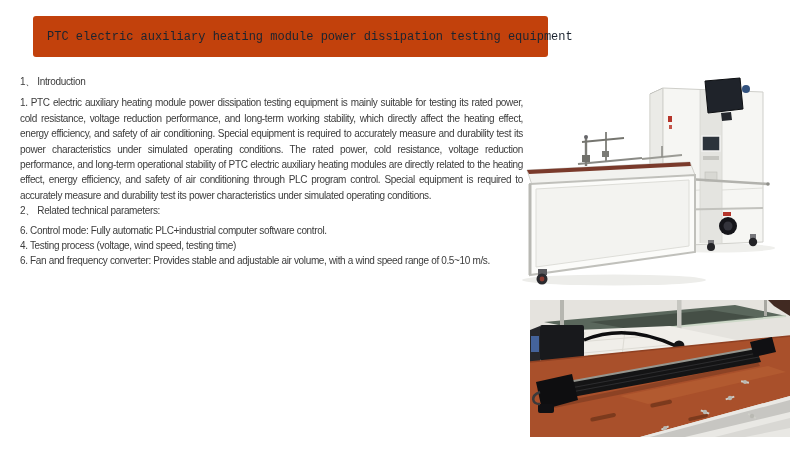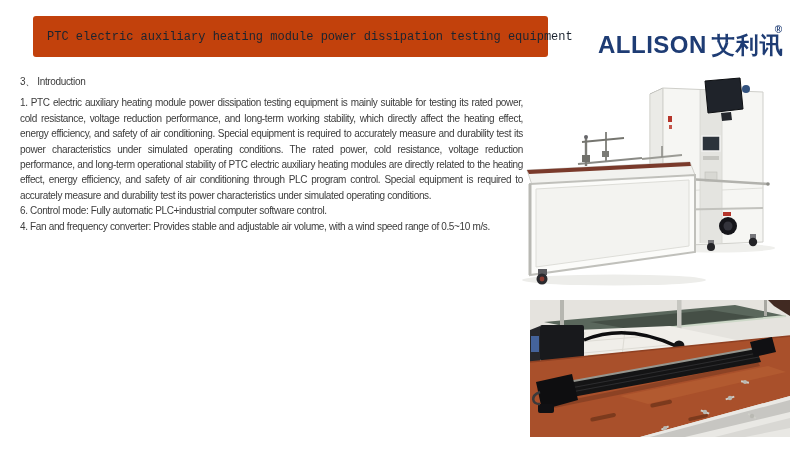--- a/index.html
+++ b/index.html
@@ -36,30 +36,28 @@
 </style>
 </head>
 <body>
 
 <div class="page">
 
   <div class="banner">
     <span>PTC electric auxiliary heating module power dissipation testing equipment</span>
   </div>
 
-  <div class="logo">
-    <span class="latin">ALLISON</span><span class="cjk">艾利讯</span>
-    <span class="reg">®</span>
-  </div>
 
   <div class="content">
-    <p class="h1m">3、 Introduction</p>
+    <p class="h1m">1、 Introduction</p>
     <p class="para">1. PTC electric auxiliary heating module power dissipation testing equipment is mainly suitable for testing its rated power, cold resistance, voltage reduction performance, and long-term working stability, which directly affect the heating effect, energy efficiency, and safety of air conditioning. Special equipment is required to accurately measure and durability test its power characteristics under simulated operating conditions. The rated power, cold resistance, voltage reduction performance, and long-term operational stability of PTC electric auxiliary heating modules are directly related to the heating effect, energy efficiency, and safety of air conditioning through PLC program control. Special equipment is required to accurately measure and durability test its power characteristics under simulated operating conditions.</p>
+    <p class="h2m">2、 Related technical parameters:</p>
     <p>6. Control mode: Fully automatic PLC+industrial computer software control.</p>
-    <p>4. Fan and frequency converter: Provides stable and adjustable air volume, with a wind speed range of 0.5~10 m/s.</p>
+    <p>4. Testing process (voltage, wind speed, testing time)</p>
+    <p>6. Fan and frequency converter: Provides stable and adjustable air volume, with a wind speed range of 0.5~10 m/s.</p>
   </div>
 
   <div class="photo-top">
     <svg viewBox="0 0 278 212" width="278" height="212">
 
       <ellipse cx="195" cy="172" rx="58" ry="4.5" fill="#efefec"></ellipse>
       <ellipse cx="92" cy="204" rx="92" ry="5.5" fill="#ededea"></ellipse>
 
       <g>
         <polygon points="128,18 141,12 141,170 128,164" fill="#ececе8" stroke="#d3d3ce" stroke-width="1"></polygon>

